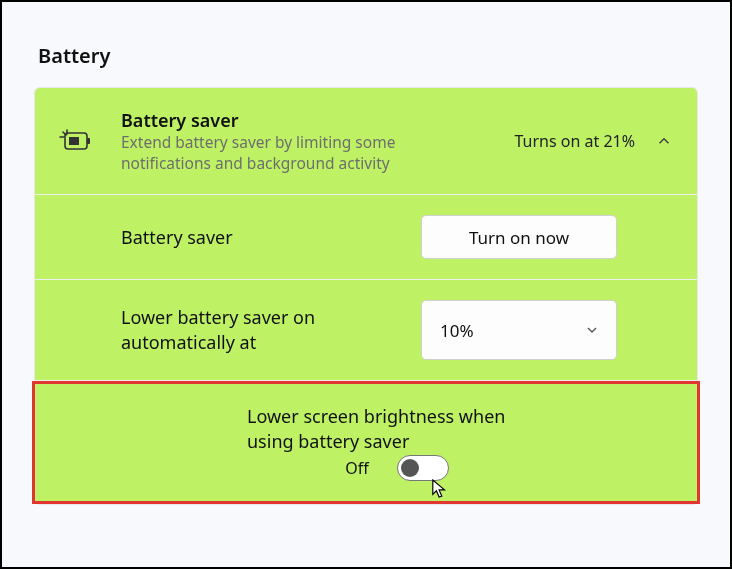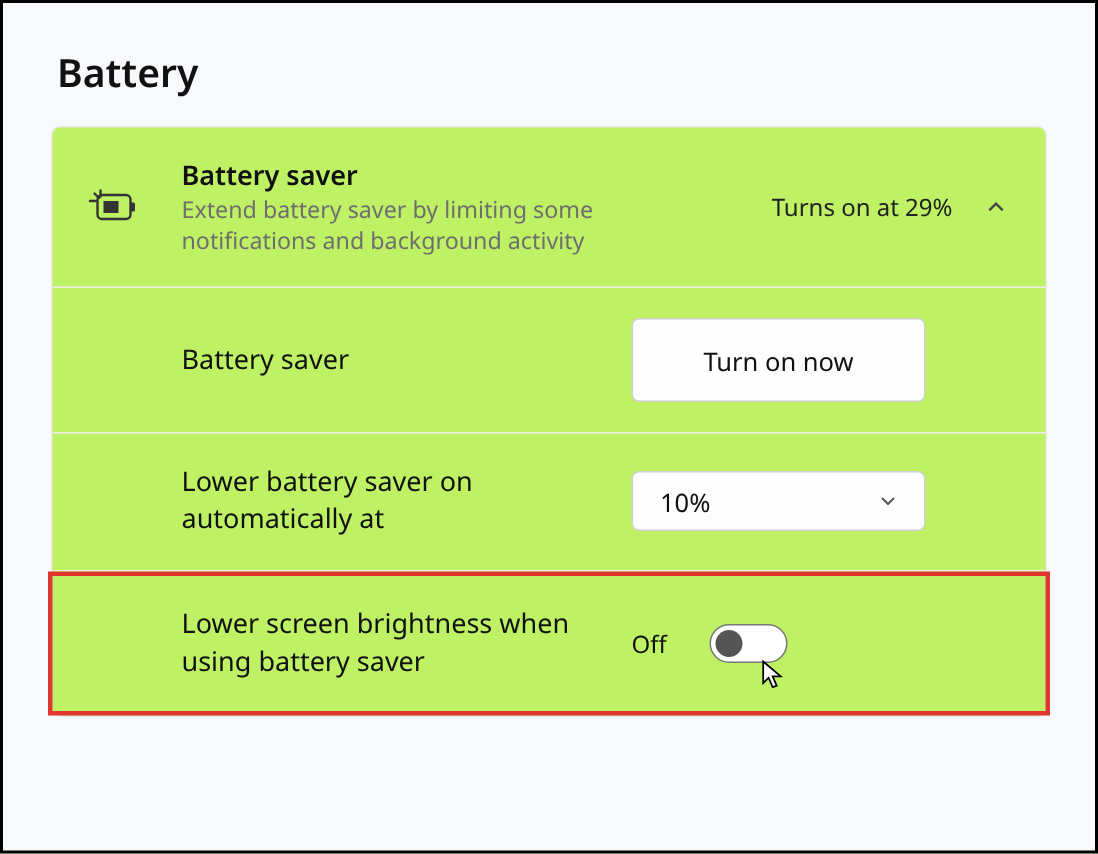--- a/index.html
+++ b/index.html
@@ -8,24 +8,24 @@
     background: #f7f9fc;
     width: 732px;
     height: 569px;
     overflow: hidden;
     border: 2px solid #000;
   }
   .panel {
     padding: 20px 32px 0 32px;
   }
   .section-title {
-    font-size: 26px;
+    font-size: 20px;
     font-weight: 600;
     color: #111;
-    margin: 8px 0 18px 4px;
+    margin: 20px 0 18px 4px;
   }
   .card-group {
     background: #bef264;
     border: 1px solid #e8e8e8;
     border-radius: 6px;
     overflow: visible;
   }
   .row {
     display: flex;
     align-items: center;
@@ -76,35 +76,35 @@
     flex: 1;
     font-size: 18px;
     color: #111;
     line-height: 1.4;
     max-width: 300px;
   }
   .btn {
     border: 1px solid #d0d0d0;
     background: #fdfdfd;
     border-radius: 5px;
-    height: 56px;
+    height: 44px;
     min-width: 196px;
     font-size: 17px;
     color: #111;
     display: flex;
     align-items: center;
     justify-content: center;
     padding: 0 18px;
     cursor: pointer;
   }
   .select {
     border: 1px solid #d0d0d0;
     background: #fdfdfd;
     border-radius: 5px;
-    height: 40px;
+    height: 60px;
     min-width: 196px;
     font-size: 17px;
     color: #111;
     display: flex;
     align-items: center;
     justify-content: space-between;
     padding: 0 16px 0 18px;
     cursor: pointer;
   }
   .toggle-wrap {
@@ -125,20 +125,21 @@
   .knob {
     position: absolute;
     left: 3px; top: 3px;
     width: 18px; height: 18px;
     border-radius: 50%;
     background: #555;
   }
   .highlight {
     border: 3px solid #e1352f;
     margin: 0 -3px;
+    flex-direction: column;
   }
   .usage-row {
     display: flex;
     align-items: center;
     padding: 22px 24px;
     background:#fff;
     border:1px solid #e8e8e8;
     border-radius:6px;
     margin-top: 8px;
   }
@@ -165,21 +166,21 @@
           <rect x="28" y="9" width="3" height="6" rx="1" fill="currentColor" stroke="none"></rect>
           <path d="M8 1 L8 5 M4 3 L7 6 M1 8 L5 8" stroke-linecap="round"></path>
           <path d="M10 8 h10 v8 h-10 z" fill="currentColor" stroke="none"></path>
         </svg>
       </div>
       <div class="text-block">
         <div class="row-title">Battery saver</div>
         <div class="row-sub">Extend battery saver by limiting some notifications and background activity</div>
       </div>
       <div class="row-right">
-        <span class="status-text">Turns on at 29%</span>
+        <span class="status-text">Turns on at 21%</span>
         <svg class="chev" viewBox="0 0 24 24" fill="none" stroke="currentColor" stroke-width="2">
           <polyline points="6 15 12 9 18 15"></polyline>
         </svg>
       </div>
     </div>
 
     <div class="sub-row">
       <div class="sub-label">Battery saver</div>
       <div class="btn">Turn on now</div>
     </div>

